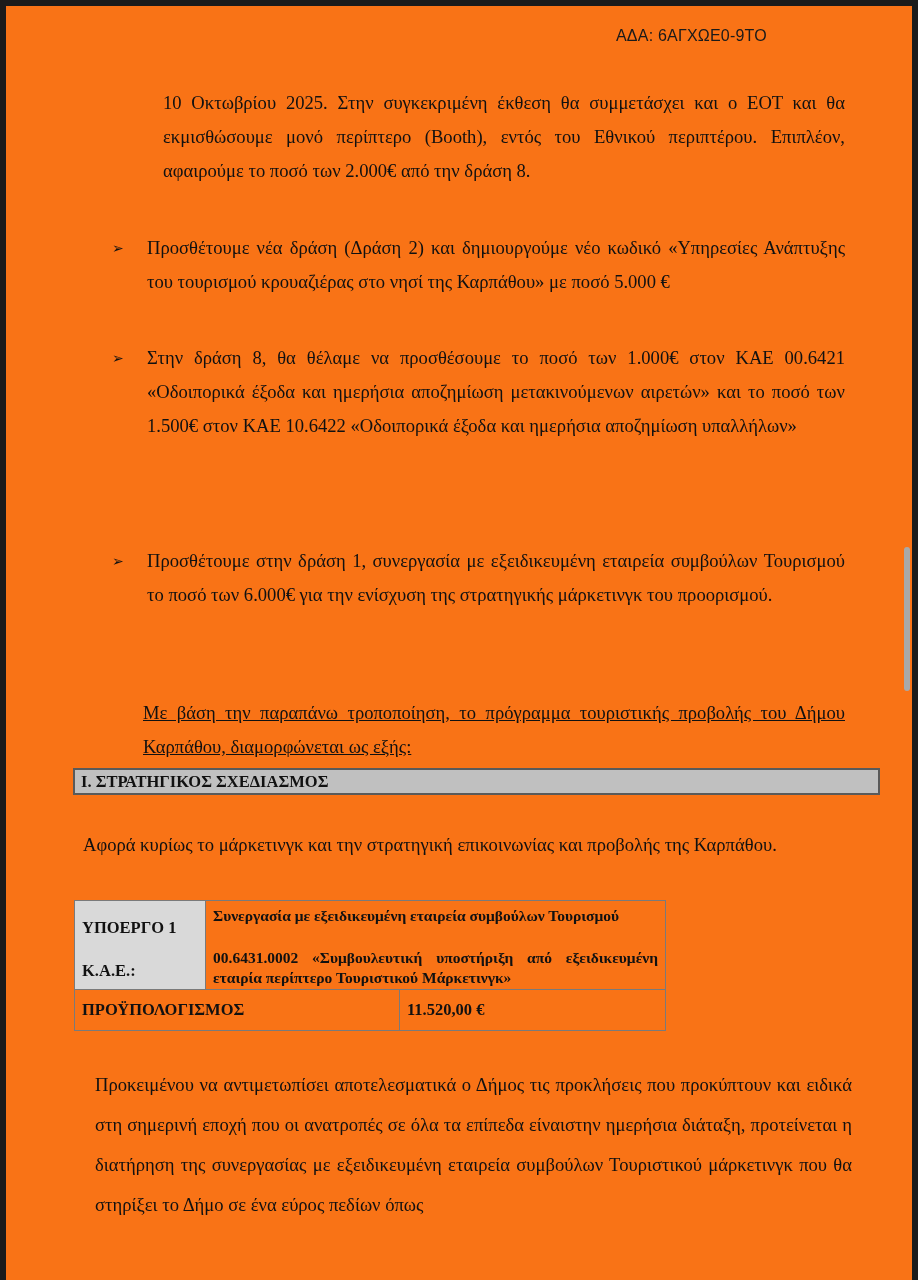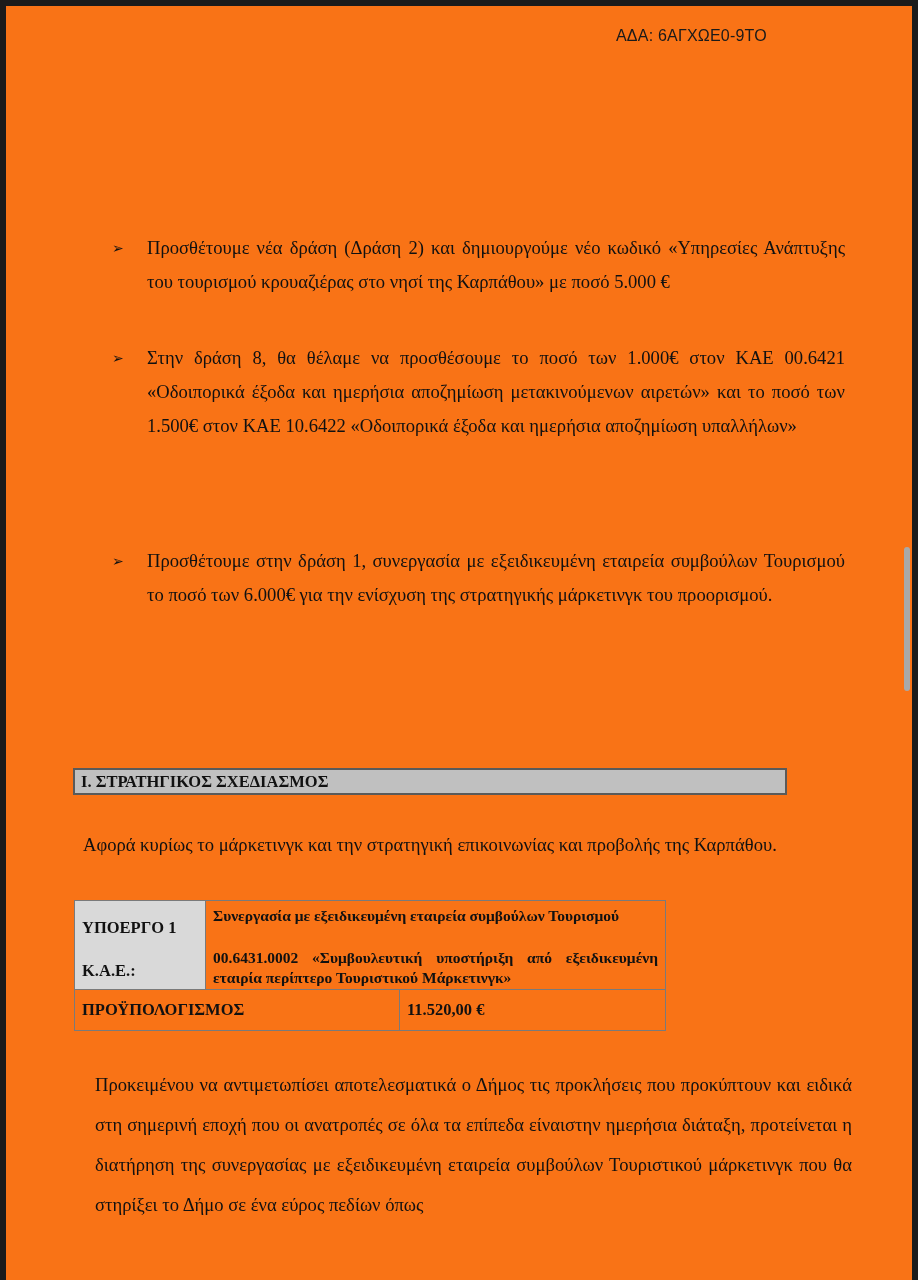--- a/index.html
+++ b/index.html
@@ -73,21 +73,21 @@
       position: absolute;
       top: 690px;
       left: 137px;
       width: 702px;
       text-decoration: underline;
     }
     .section-bar {
       position: absolute;
       top: 762px;
       left: 67px;
-      width: 714px;
+      width: 807px;
       height: 27px;
       background: #c0c0c0;
       border: 2px solid #5a5a5a;
       box-sizing: border-box;
       font-weight: bold;
       font-size: 16.5px;
       line-height: 23px;
       padding-left: 6px;
     }
     .section-desc {
@@ -168,36 +168,38 @@
     }
   </style>
 </head>
 <body>
 
 <div class="viewer">
   <div class="page">
 
     <div class="ada">ΑΔΑ: 6ΑΓΧΩΕ0-9ΤΟ</div>
 
+    <div class="intro-block body-text">10 Οκτωβρίου 2025. Στην συγκεκριμένη έκθεση θα συμμετάσχει και ο ΕΟΤ και θα εκμισθώσουμε μονό περίπτερο (Booth), εντός του Εθνικού περιπτέρου. Επιπλέον, αφαιρούμε το ποσό των 2.000€ από την δράση 8.</div>
 
     <div class="bullet b1 body-text">
       <span class="arrow">➢</span>
       <div class="btext">Προσθέτουμε νέα δράση (Δράση 2) και δημιουργούμε νέο κωδικό «Υπηρεσίες Ανάπτυξης του τουρισμού κρουαζιέρας στο νησί της Καρπάθου» με ποσό 5.000 €</div>
     </div>
 
     <div class="bullet b2 body-text">
       <span class="arrow">➢</span>
       <div class="btext">Στην δράση 8, θα θέλαμε να προσθέσουμε το ποσό των 1.000€ στον ΚΑΕ 00.6421 «Οδοιπορικά έξοδα και ημερήσια αποζημίωση μετακινούμενων αιρετών» και το ποσό των 1.500€ στον ΚΑΕ 10.6422 «Οδοιπορικά έξοδα και ημερήσια αποζημίωση υπαλλήλων»</div>
     </div>
 
     <div class="bullet b3 body-text">
       <span class="arrow">➢</span>
       <div class="btext">Προσθέτουμε στην δράση 1, συνεργασία με εξειδικευμένη εταιρεία συμβούλων Τουρισμού το ποσό των 6.000€ για την ενίσχυση της στρατηγικής μάρκετινγκ του προορισμού.</div>
     </div>
 
+    <div class="underline-block body-text">Με βάση την παραπάνω τροποποίηση, το πρόγραμμα τουριστικής προβολής του Δήμου Καρπάθου, διαμορφώνεται ως εξής:</div>
 
     <div class="section-bar">I. ΣΤΡΑΤΗΓΙΚΟΣ ΣΧΕΔΙΑΣΜΟΣ</div>
 
     <div class="section-desc body-text">Αφορά κυρίως το μάρκετινγκ και την στρατηγική επικοινωνίας και προβολής της Καρπάθου.</div>
 
     <table class="kae-table">
       <tbody>
           <tr>
         <td class="kae-label">
           <span class="l1">ΥΠΟΕΡΓΟ 1</span>

